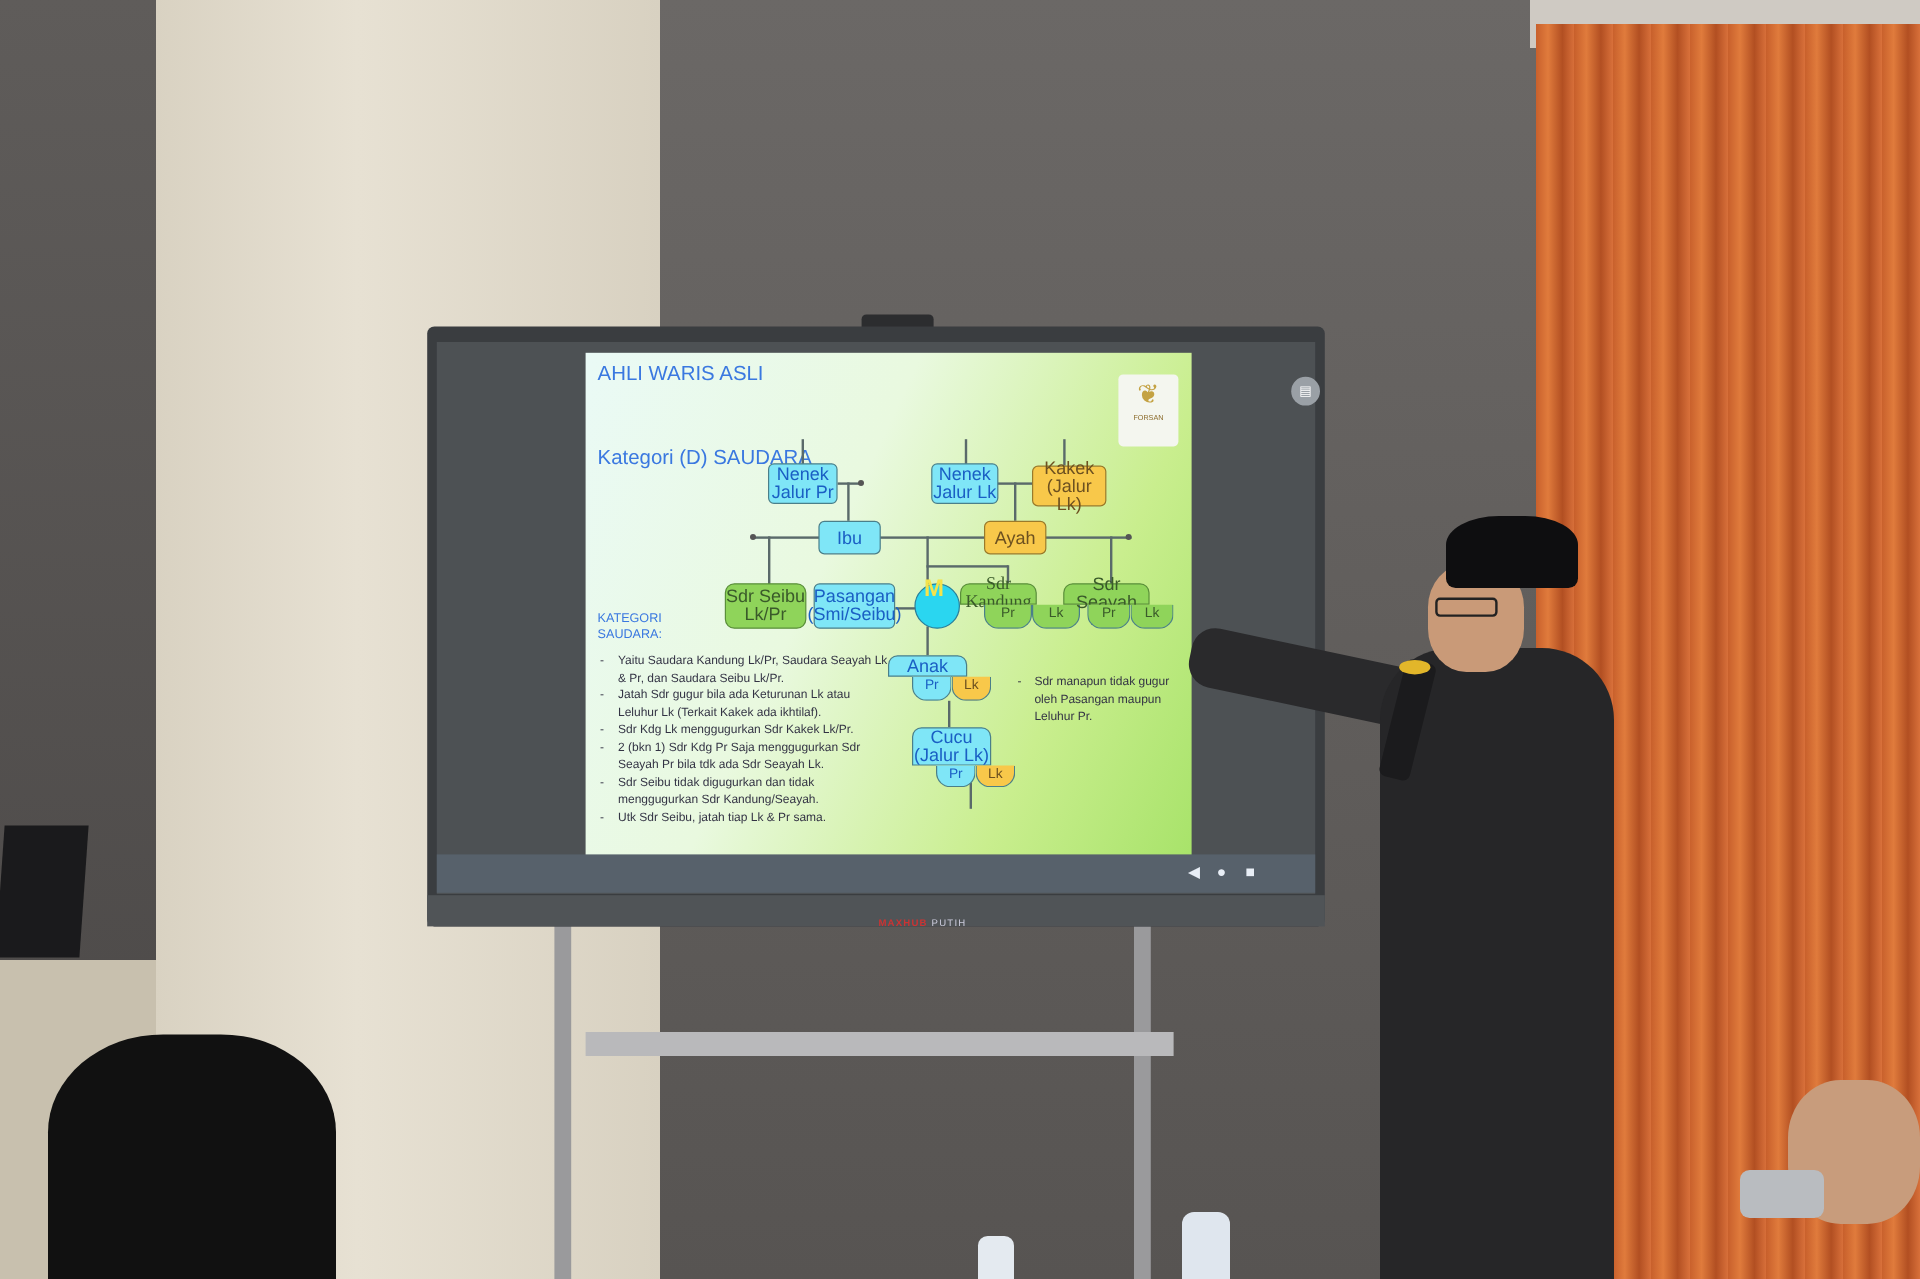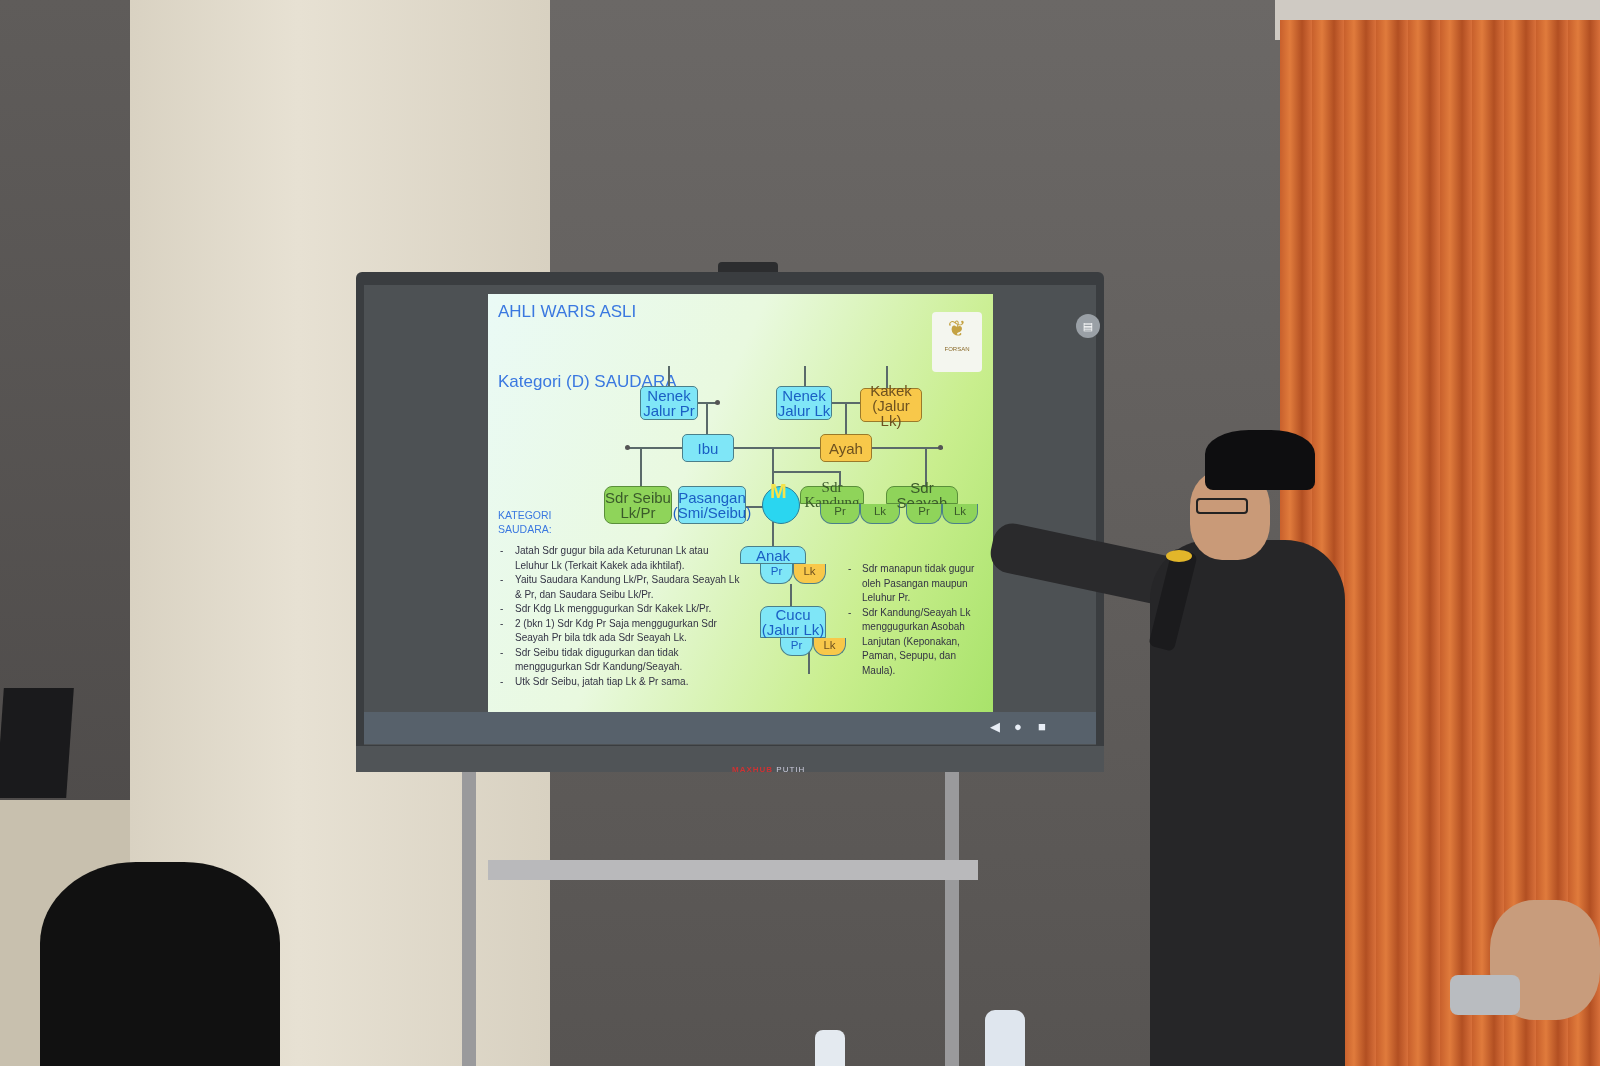--- a/index.html
+++ b/index.html
@@ -150,30 +150,29 @@
   <div class="half yellow" style="left:285px;top:270px;width:33px;height:20px;">Lk</div>
 
   <div class="box cyan" style="left:272px;top:312px;width:66px;height:32px;border-radius:8px 8px 0 0;">
       <span><span>Cucu</span><br><span>(Jalur Lk)</span></span>
     </div>
   <div class="half cyan" style="left:272px;top:344px;width:33px;height:18px;">Pr</div>
   <div class="half yellow" style="left:305px;top:344px;width:33px;height:18px;">Lk</div>
 
   <div class="abs kat-head"><span>KATEGORI</span><br><span>SAUDARA:</span></div>
   <ul class="abs list">
+    <li>Yaitu Saudara Kandung Lk/Pr, Saudara Seayah Lk &amp; Pr, dan Saudara Seibu Lk/Pr.</li>
     <li>Jatah Sdr gugur bila ada Keturunan Lk atau Leluhur Lk (Terkait Kakek ada ikhtilaf).</li>
-    <li>Yaitu Saudara Kandung Lk/Pr, Saudara Seayah Lk &amp; Pr, dan Saudara Seibu Lk/Pr.</li>
     <li>Sdr Kdg Lk menggugurkan Sdr Kakek Lk/Pr.</li>
     <li>2 (bkn 1) Sdr Kdg Pr Saja menggugurkan Sdr Seayah Pr bila tdk ada Sdr Seayah Lk.</li>
     <li>Sdr Seibu tidak digugurkan dan tidak menggugurkan Sdr Kandung/Seayah.</li>
     <li>Utk Sdr Seibu, jatah tiap Lk &amp; Pr sama.</li>
   </ul>
   <ul class="abs list2">
     <li>Sdr manapun tidak gugur oleh Pasangan maupun Leluhur Pr.</li>
-    <li>Sdr Kandung/Seayah Lk menggugurkan Asobah Lanjutan (Keponakan, Paman, Sepupu, dan Maula).</li>
   </ul>
 </div>
 
 <div class="abs navbar">
   <span class="abs nav-btn" style="left:626px;top:7px;">◀</span>
   <span class="abs nav-btn" style="left:650px;top:7px;">●</span>
   <span class="abs nav-btn" style="left:674px;top:7px;">■</span>
 </div>
 
 <div class="abs presenter-arm"></div>

